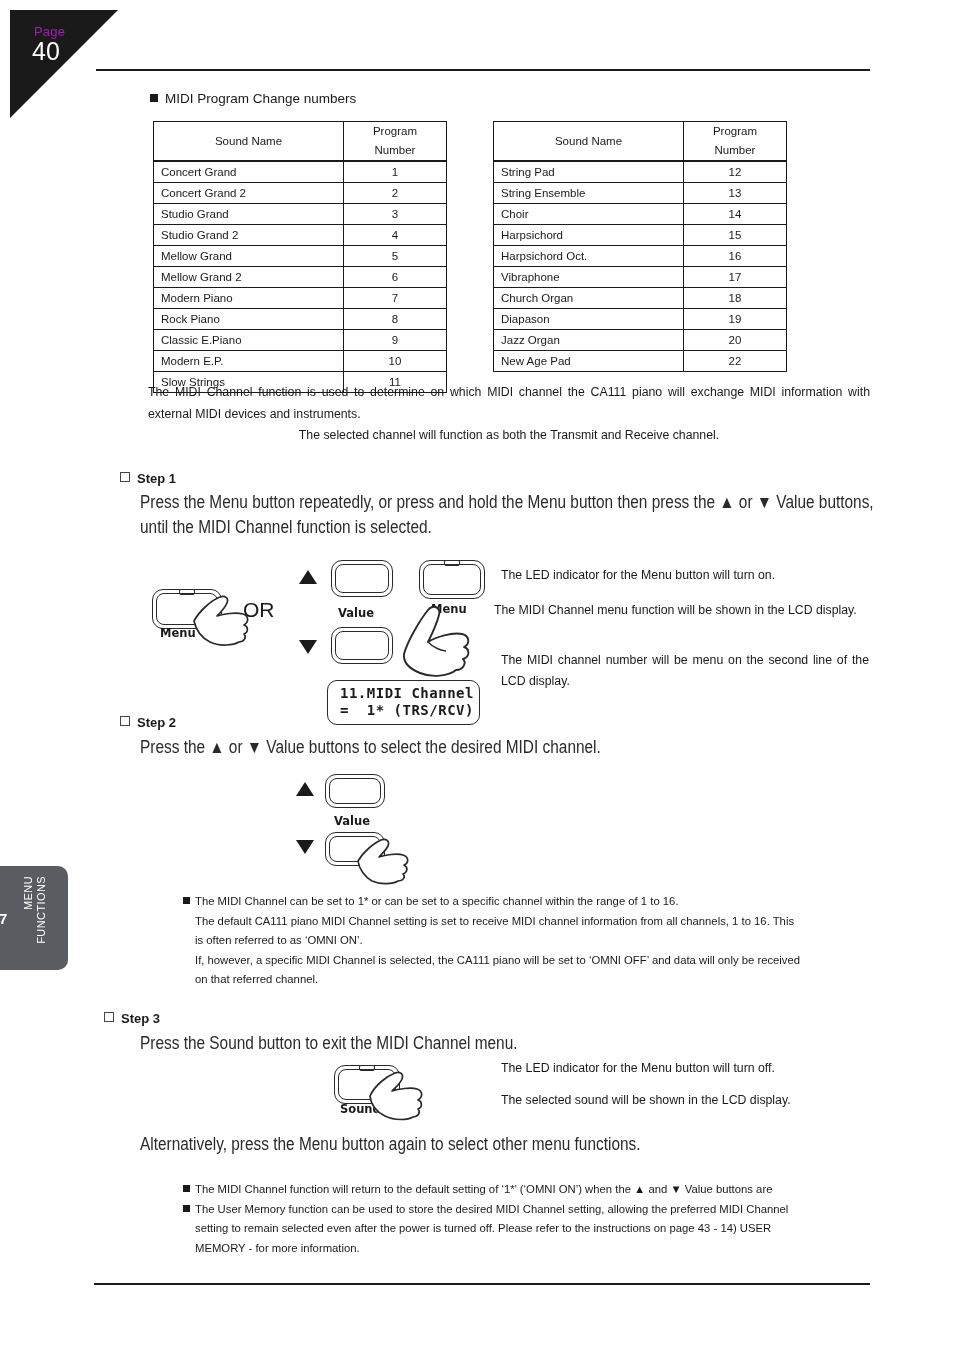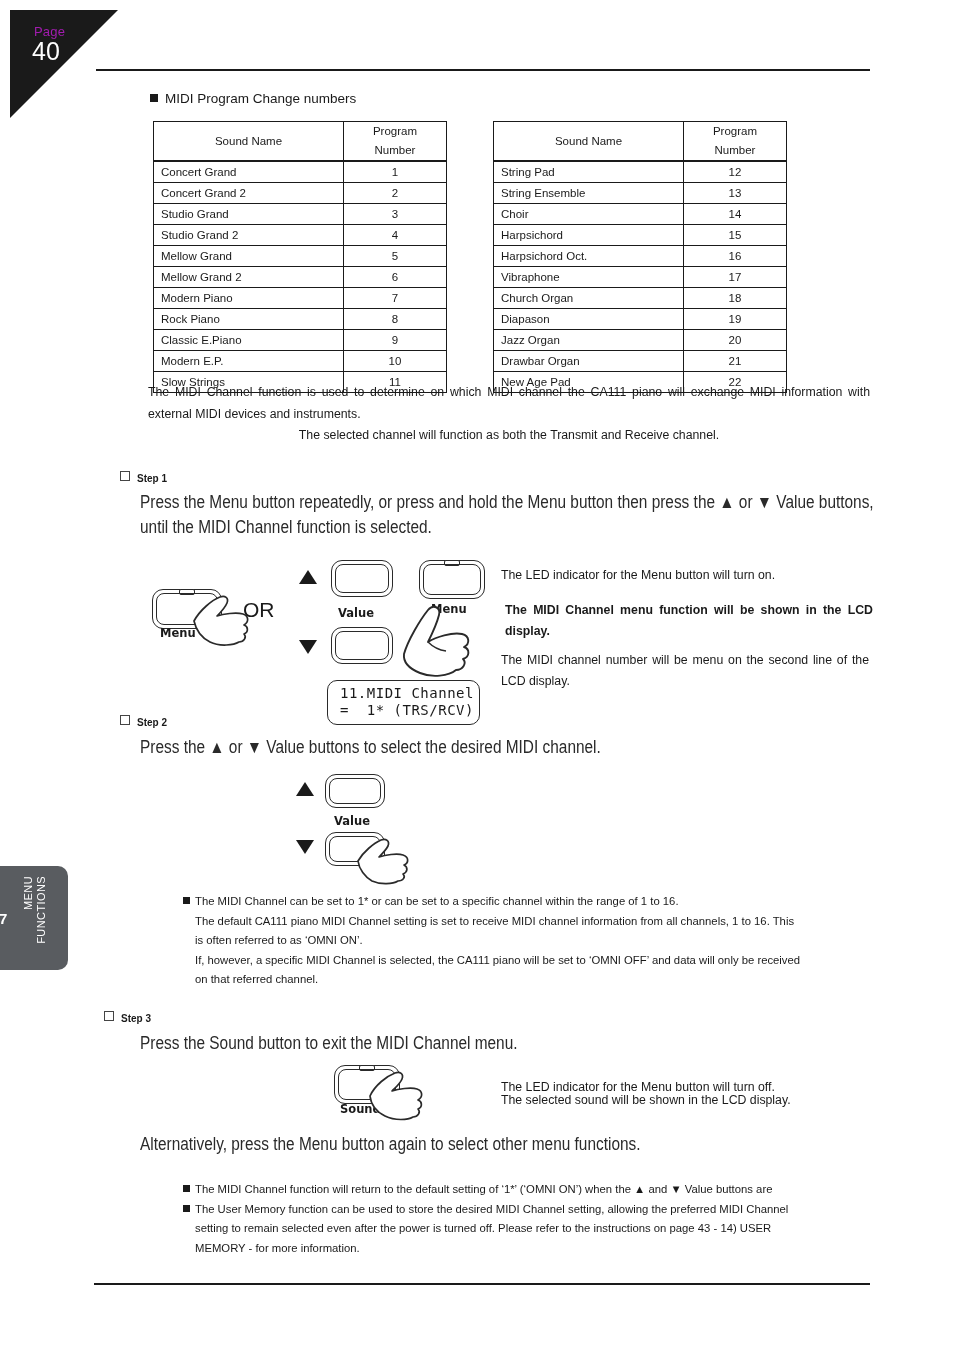--- a/index.html
+++ b/index.html
@@ -140,21 +140,21 @@
     line-height: 21.5px;
     text-align: justify;
   }
   .intro { left: 148px; top: 382px; width: 722px; }
   .intro .j { text-align: justify; text-align-last: left; }
   .intro .nj { text-align: center; }
 
   
   .step-head {
     position: absolute;
-    font-size: 10px;
+    font-size: 13px;
     font-weight: bold;
   }
   .step-head .box {
     display: inline-block;
     width: 8px;
     height: 8px;
     border: 1.3px solid #444;
     margin-right: 7px;
     vertical-align: 1px;
   }
@@ -256,20 +256,21 @@
     padding: 4px 10px 5px 12px;
   }
   .lcd span {
     display: block;
     font-family: "DejaVu Sans Mono", monospace;
     font-size: 14px;
     line-height: 17px;
     letter-spacing: .5px;
     color: #1a1a1a;
     white-space: pre;
+    font-weight: bold;
   }
 
   
   .hand { position: absolute; }
 </style>
 </head>
 <body>
 
 <div class="corner-tab"></div>
 <div class="corner-label">Page</div>
@@ -381,24 +382,20 @@
       </tr>
       <tr>
         <td class="name">Diapason</td>
         <td class="num">19</td>
       </tr>
       <tr>
         <td class="name">Jazz Organ</td>
         <td class="num">20</td>
       </tr>
       <tr>
-        <td class="name">Drawbar Organ</td>
-        <td class="num">21</td>
-      </tr>
-      <tr>
         <td class="name">New Age Pad</td>
         <td class="num">22</td>
       </tr>
     </tbody>
 </table>
 
 <div class="para intro">
   <div class="j">The MIDI Channel function is used to determine on which MIDI channel the CA111 piano will exchange MIDI information with external MIDI devices and instruments.</div>
   <div class="nj">The selected channel will function as both the Transmit and Receive channel.</div>
 </div>
@@ -439,21 +436,21 @@
   <path d="M10 50 C14 36, 26 16, 34 6 C39 0, 47 3, 45 11 C43 19, 38 30, 34 38 C42 33, 58 28, 68 30 C76 32, 76 40, 70 43 C76 45, 76 53, 69 55 C73 59, 69 66, 62 66 C55 72, 38 74, 26 69 C16 65, 9 59, 10 50 Z" fill="#ffffff" stroke="#2a2a2a" stroke-width="1.9" stroke-linejoin="round"></path>
   <path d="M34 38 C38 42, 44 46, 52 47" fill="none" stroke="#2a2a2a" stroke-width="1.4"></path>
 </svg>
 
 <div class="lcd" style="left:327px; top:680px; width:153px;">
   <span>11.MIDI Channel</span>
   <span>=  1* (TRS/RCV)</span>
 </div>
 
 <div class="rnote" style="left:501px; top:565px;">The LED indicator for the Menu button will turn on.</div>
-<div class="rnote" style="left:505px; top:600px;font-weight:bold;">The MIDI Channel menu function will be shown in the LCD display.</div>
+<div class="rnote" style="left:494px; top:600px;">The MIDI Channel menu function will be shown in the LCD display.</div>
 <div class="rnote" style="left:501px; top:650px;">The MIDI channel number will be menu on the second line of the LCD display.</div>
 
 <div class="step-head" style="left:120px; top:715px;">
   <span class="box"></span><span>Step 2</span>
 </div>
 <div class="step-body" style="left:140px; top:735px; width:900px;">Press the ▲ or ▼ Value buttons to select the desired MIDI channel.</div>
 
 <div class="tri up" style="left:296px; top:782px;"></div>
 <div class="btn" style="left:325px; top:774px; width:60px; height:34px;">
   <div class="inner"></div>
@@ -482,21 +479,21 @@
 
 <div class="btn" style="left:334px; top:1065px; width:66px; height:39px;">
   <div class="led"></div>
   <div class="inner"></div>
 </div>
 <div class="btn-label" style="left:340px; top:1102px;">Sound</div>
 <svg class="hand" style="left:366px; top:1068px;" width="62" height="56" viewBox="0 0 62 56">
   <path d="M4 28 C9 17, 21 8, 29 5 C34 3, 38 6, 36 11 C34 16, 29 20, 26 23 C32 21, 45 19, 51 21 C57 23, 57 29, 52 32 C56 33, 57 39, 52 41 C55 44, 52 49, 47 49 C42 52, 29 53, 19 48 C11 44, 5 37, 4 28 Z" fill="#ffffff" stroke="#2a2a2a" stroke-width="1.7" stroke-linejoin="round"></path>
 </svg>
 
-<div class="rnote" style="left:501px; top:1058px;margin-top:19px;">The LED indicator for the Menu button will turn off.</div>
+<div class="rnote" style="left:501px; top:1058px;">The LED indicator for the Menu button will turn off.</div>
 <div class="rnote" style="left:501px; top:1090px;">The selected sound will be shown in the LCD display.</div>
 
 <div class="step-body" style="left:140px; top:1132px; width:900px;">Alternatively, press the Menu button again to select other menu functions.</div>
 
 <div class="notes" style="left:183px; top:1180px; width:692px;">
   <span class="line"><span class="bullet"></span><span>The MIDI Channel function will return to the default setting of ‘1*’ (‘OMNI ON’) when the ▲ and ▼ Value buttons are</span></span>
   <span class="line"><span class="bullet"></span><span>The User Memory function can be used to store the desired MIDI Channel setting, allowing the preferred MIDI Channel</span></span>
   <span class="ind line">setting to remain selected even after the power is turned off.  Please refer to the instructions on page 43 - 14) USER</span>
   <span class="ind line">MEMORY - for more information.</span>
 </div>

